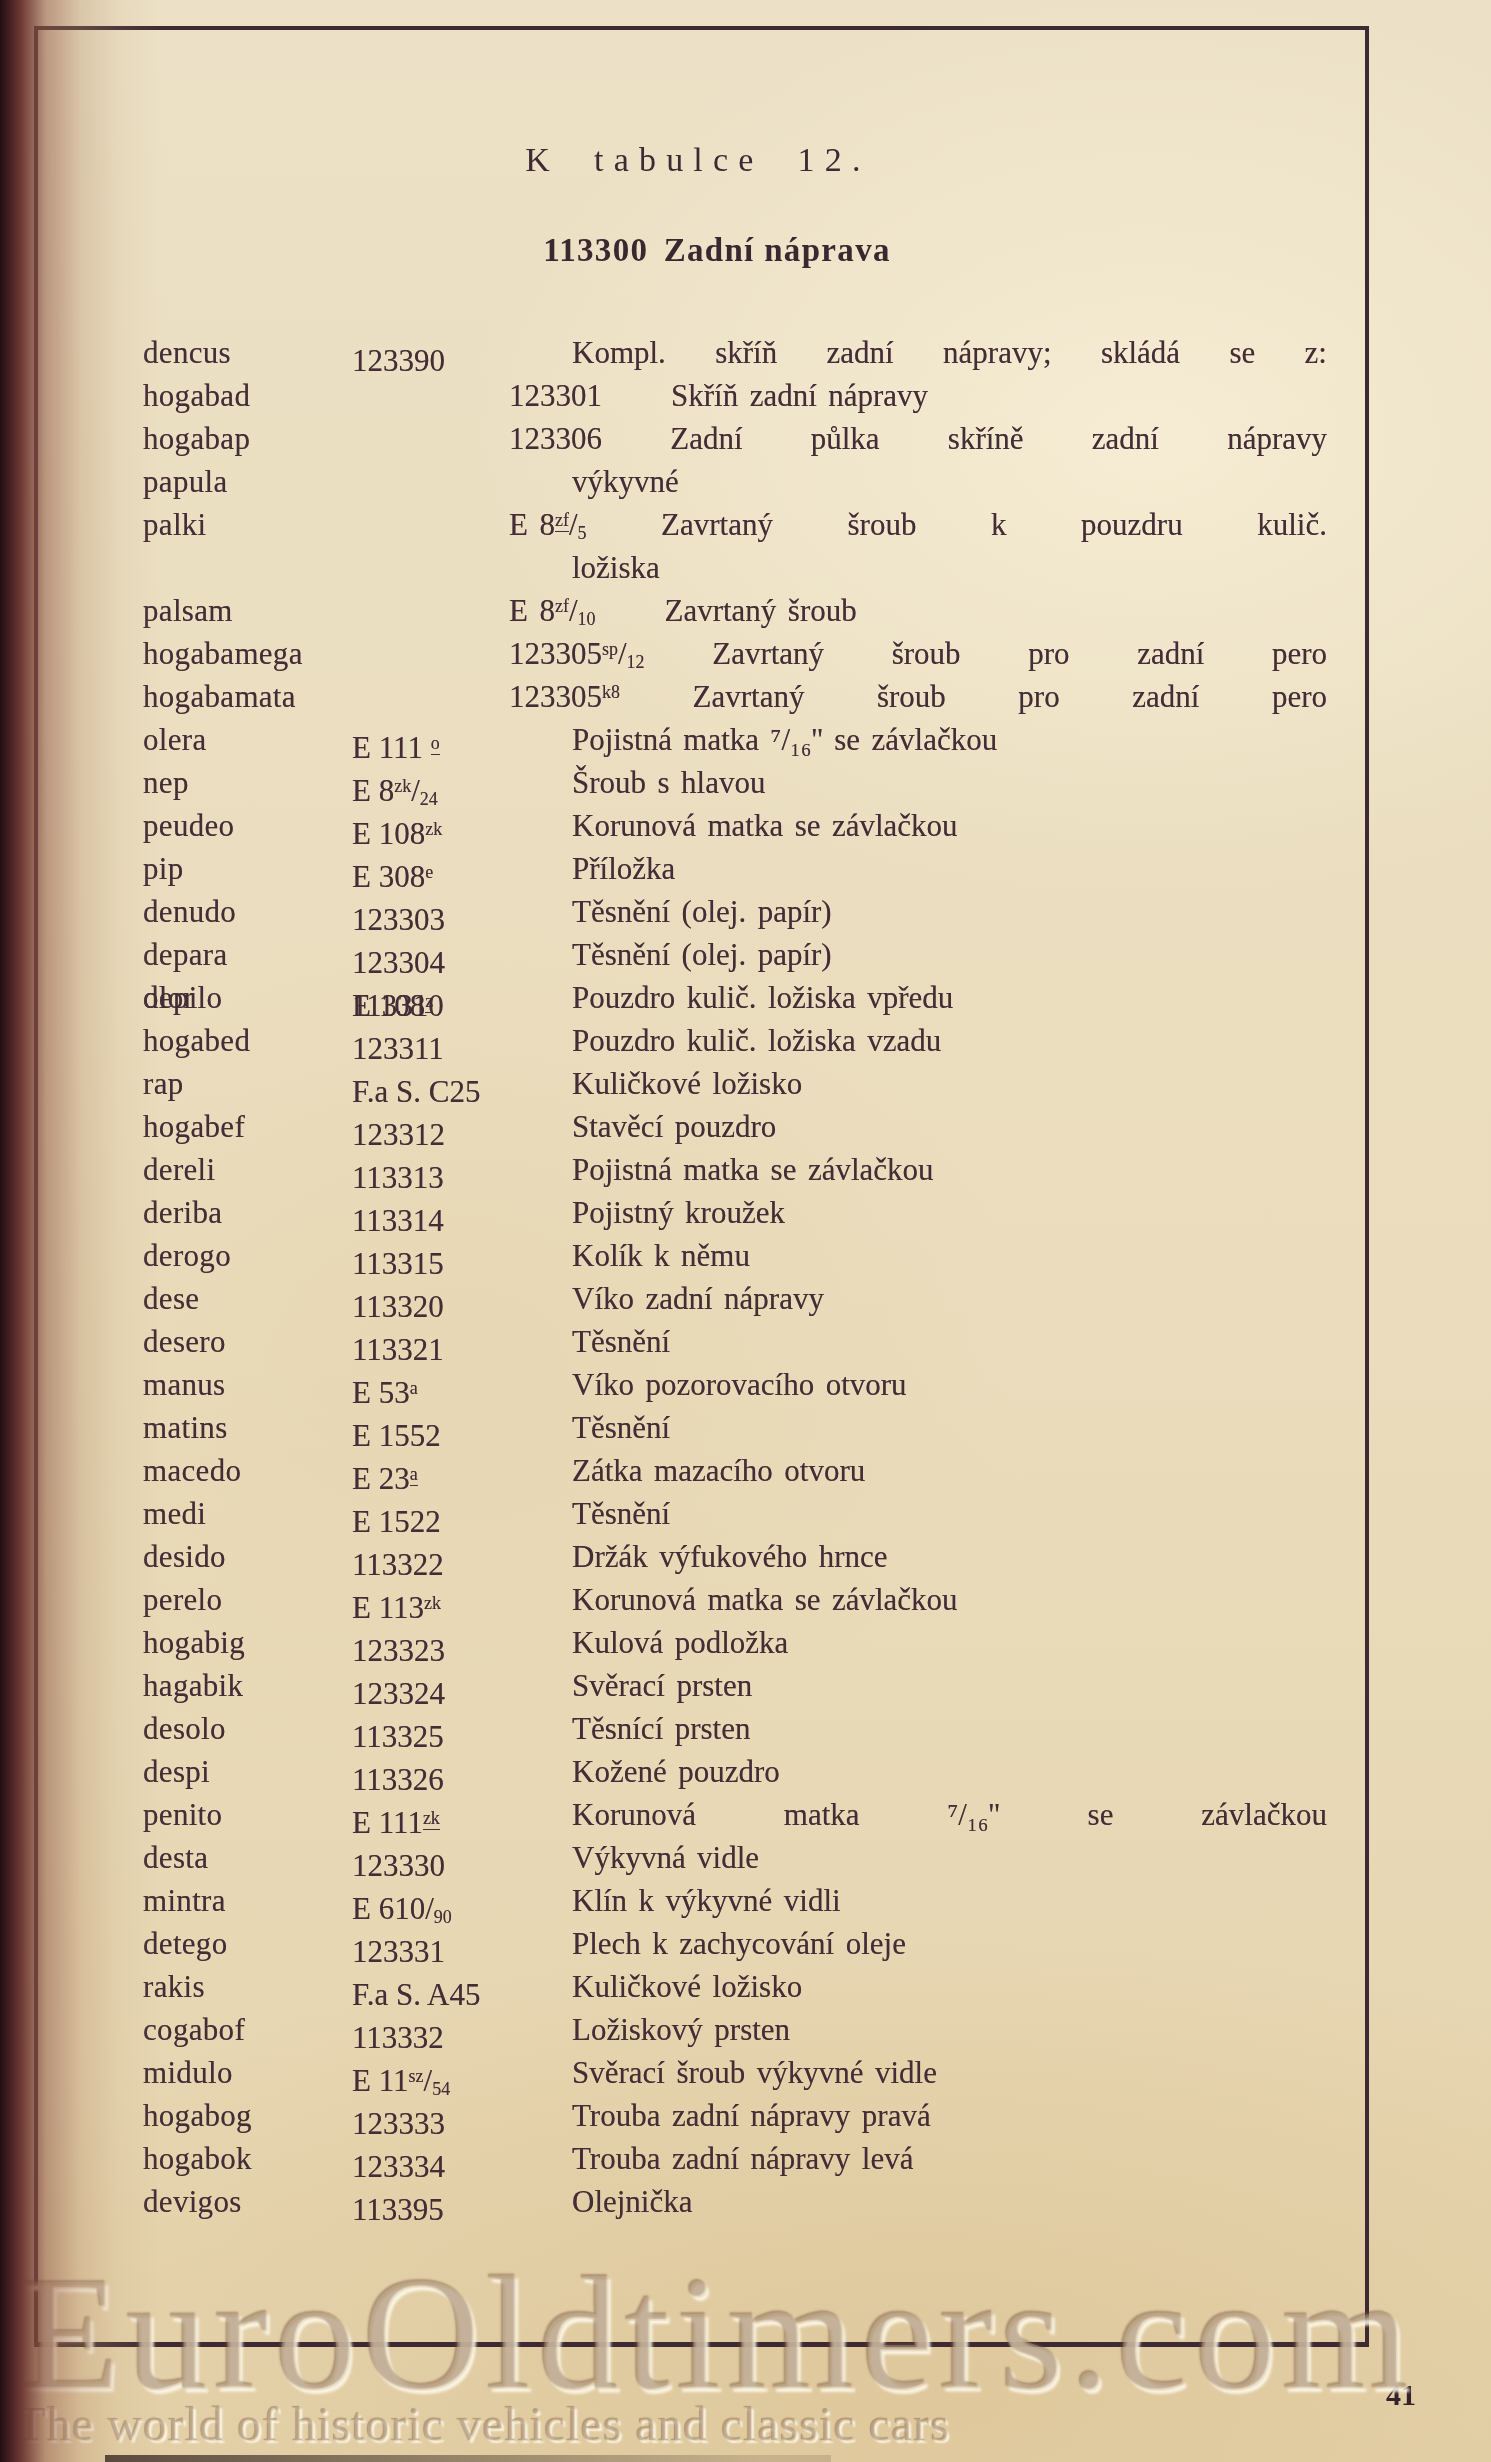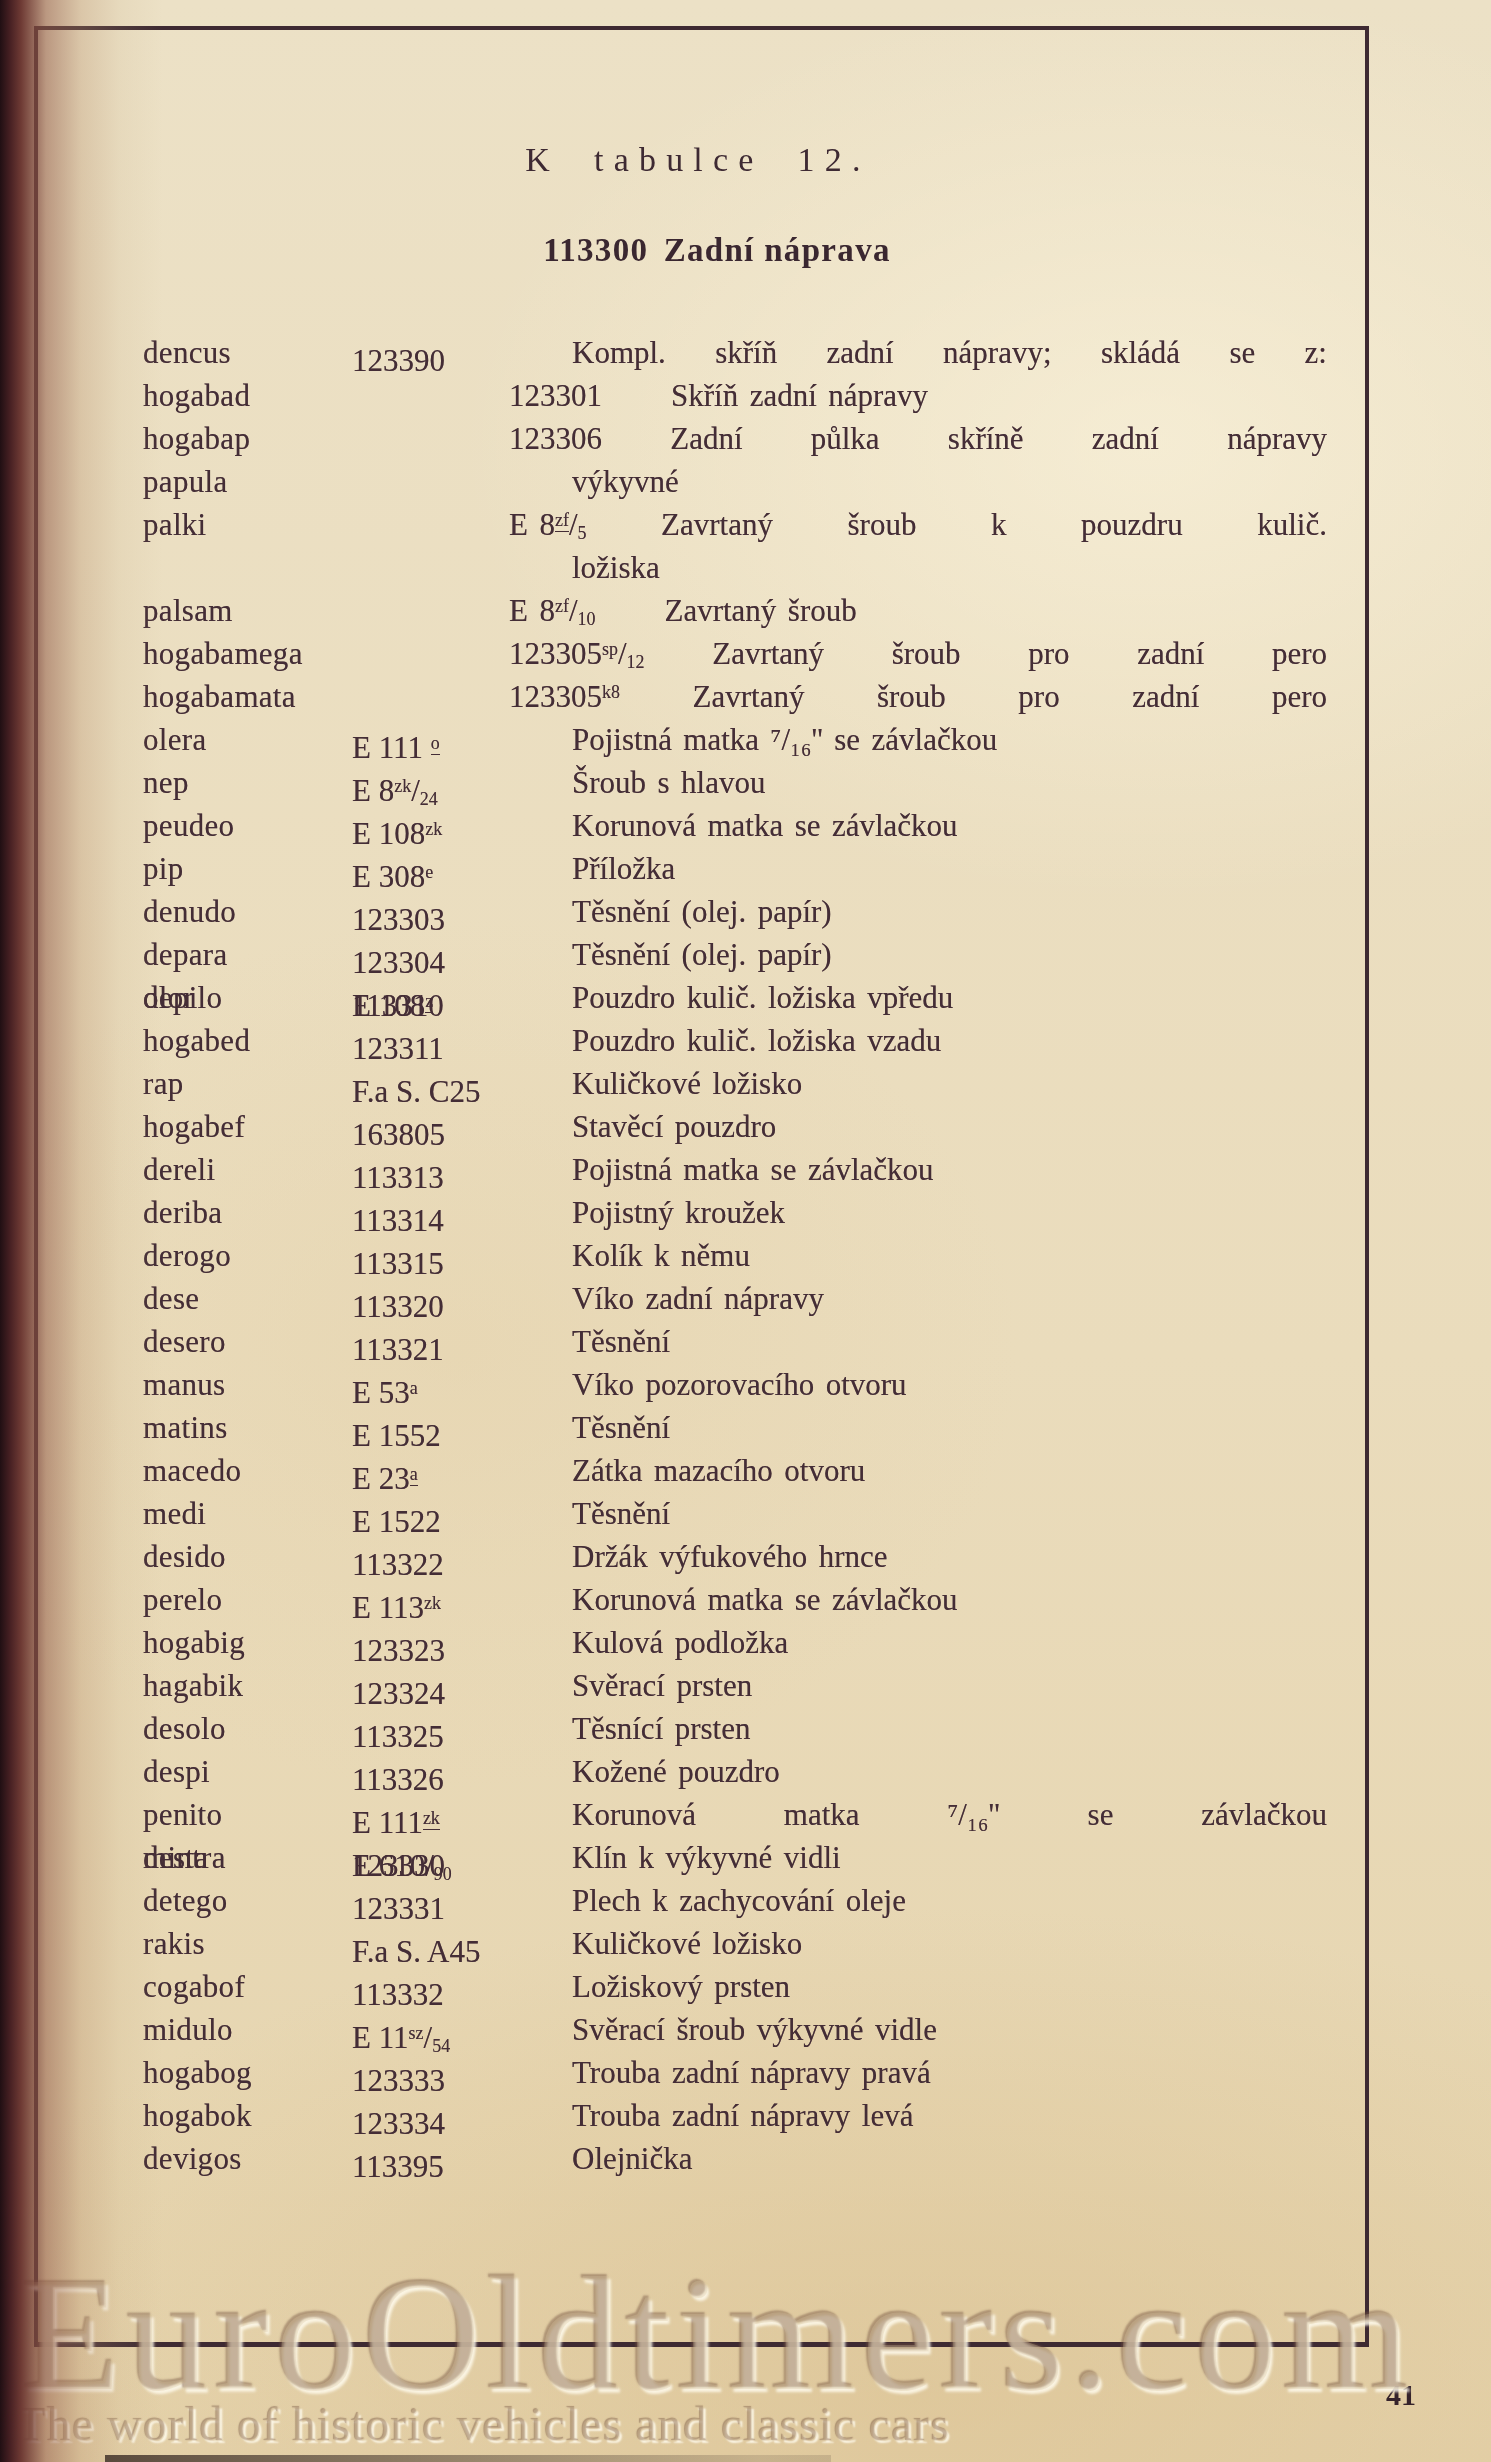--- a/index.html
+++ b/index.html
@@ -174,21 +174,21 @@
         <span class="c-num"><span>123311</span></span>
         <span class="c-desc">Pouzdro kulič. ložiska vzadu</span>
       </div>
       <div class="row main">
         <span class="c-code">rap</span>
         <span class="c-num"><span>F.a S. C25</span></span>
         <span class="c-desc">Kuličkové ložisko</span>
       </div>
       <div class="row main">
         <span class="c-code">hogabef</span>
-        <span class="c-num"><span>163805</span></span>
+        <span class="c-num"><span>123312</span></span>
         <span class="c-desc">Stavěcí pouzdro</span>
       </div>
       <div class="row main">
         <span class="c-code">dereli</span>
         <span class="c-num"><span>113313</span></span>
         <span class="c-desc">Pojistná matka se závlačkou</span>
       </div>
       <div class="row main">
         <span class="c-code">deriba</span>
         <span class="c-num"><span>113314</span></span>
@@ -260,20 +260,21 @@
         <span class="c-desc">Kožené pouzdro</span>
       </div>
       <div class="row main wide">
         <span class="c-code">penito</span>
         <span class="c-num"><span>E 111</span><span class="sp u">zk</span></span>
         <span class="c-desc">Korunová matka ⁷/₁₆'' se závlačkou</span>
       </div>
       <div class="row main">
         <span class="c-code">desta</span>
         <span class="c-num"><span>123330</span></span>
+        <span class="c-desc">Výkyvná vidle</span>
       </div>
       <div class="row main">
         <span class="c-code">mintra</span>
         <span class="c-num"><span>E 610</span><span>/</span><span class="sb">90</span></span>
         <span class="c-desc">Klín k výkyvné vidli</span>
       </div>
       <div class="row main">
         <span class="c-code">detego</span>
         <span class="c-num"><span>123331</span></span>
         <span class="c-desc">Plech k zachycování oleje</span>

